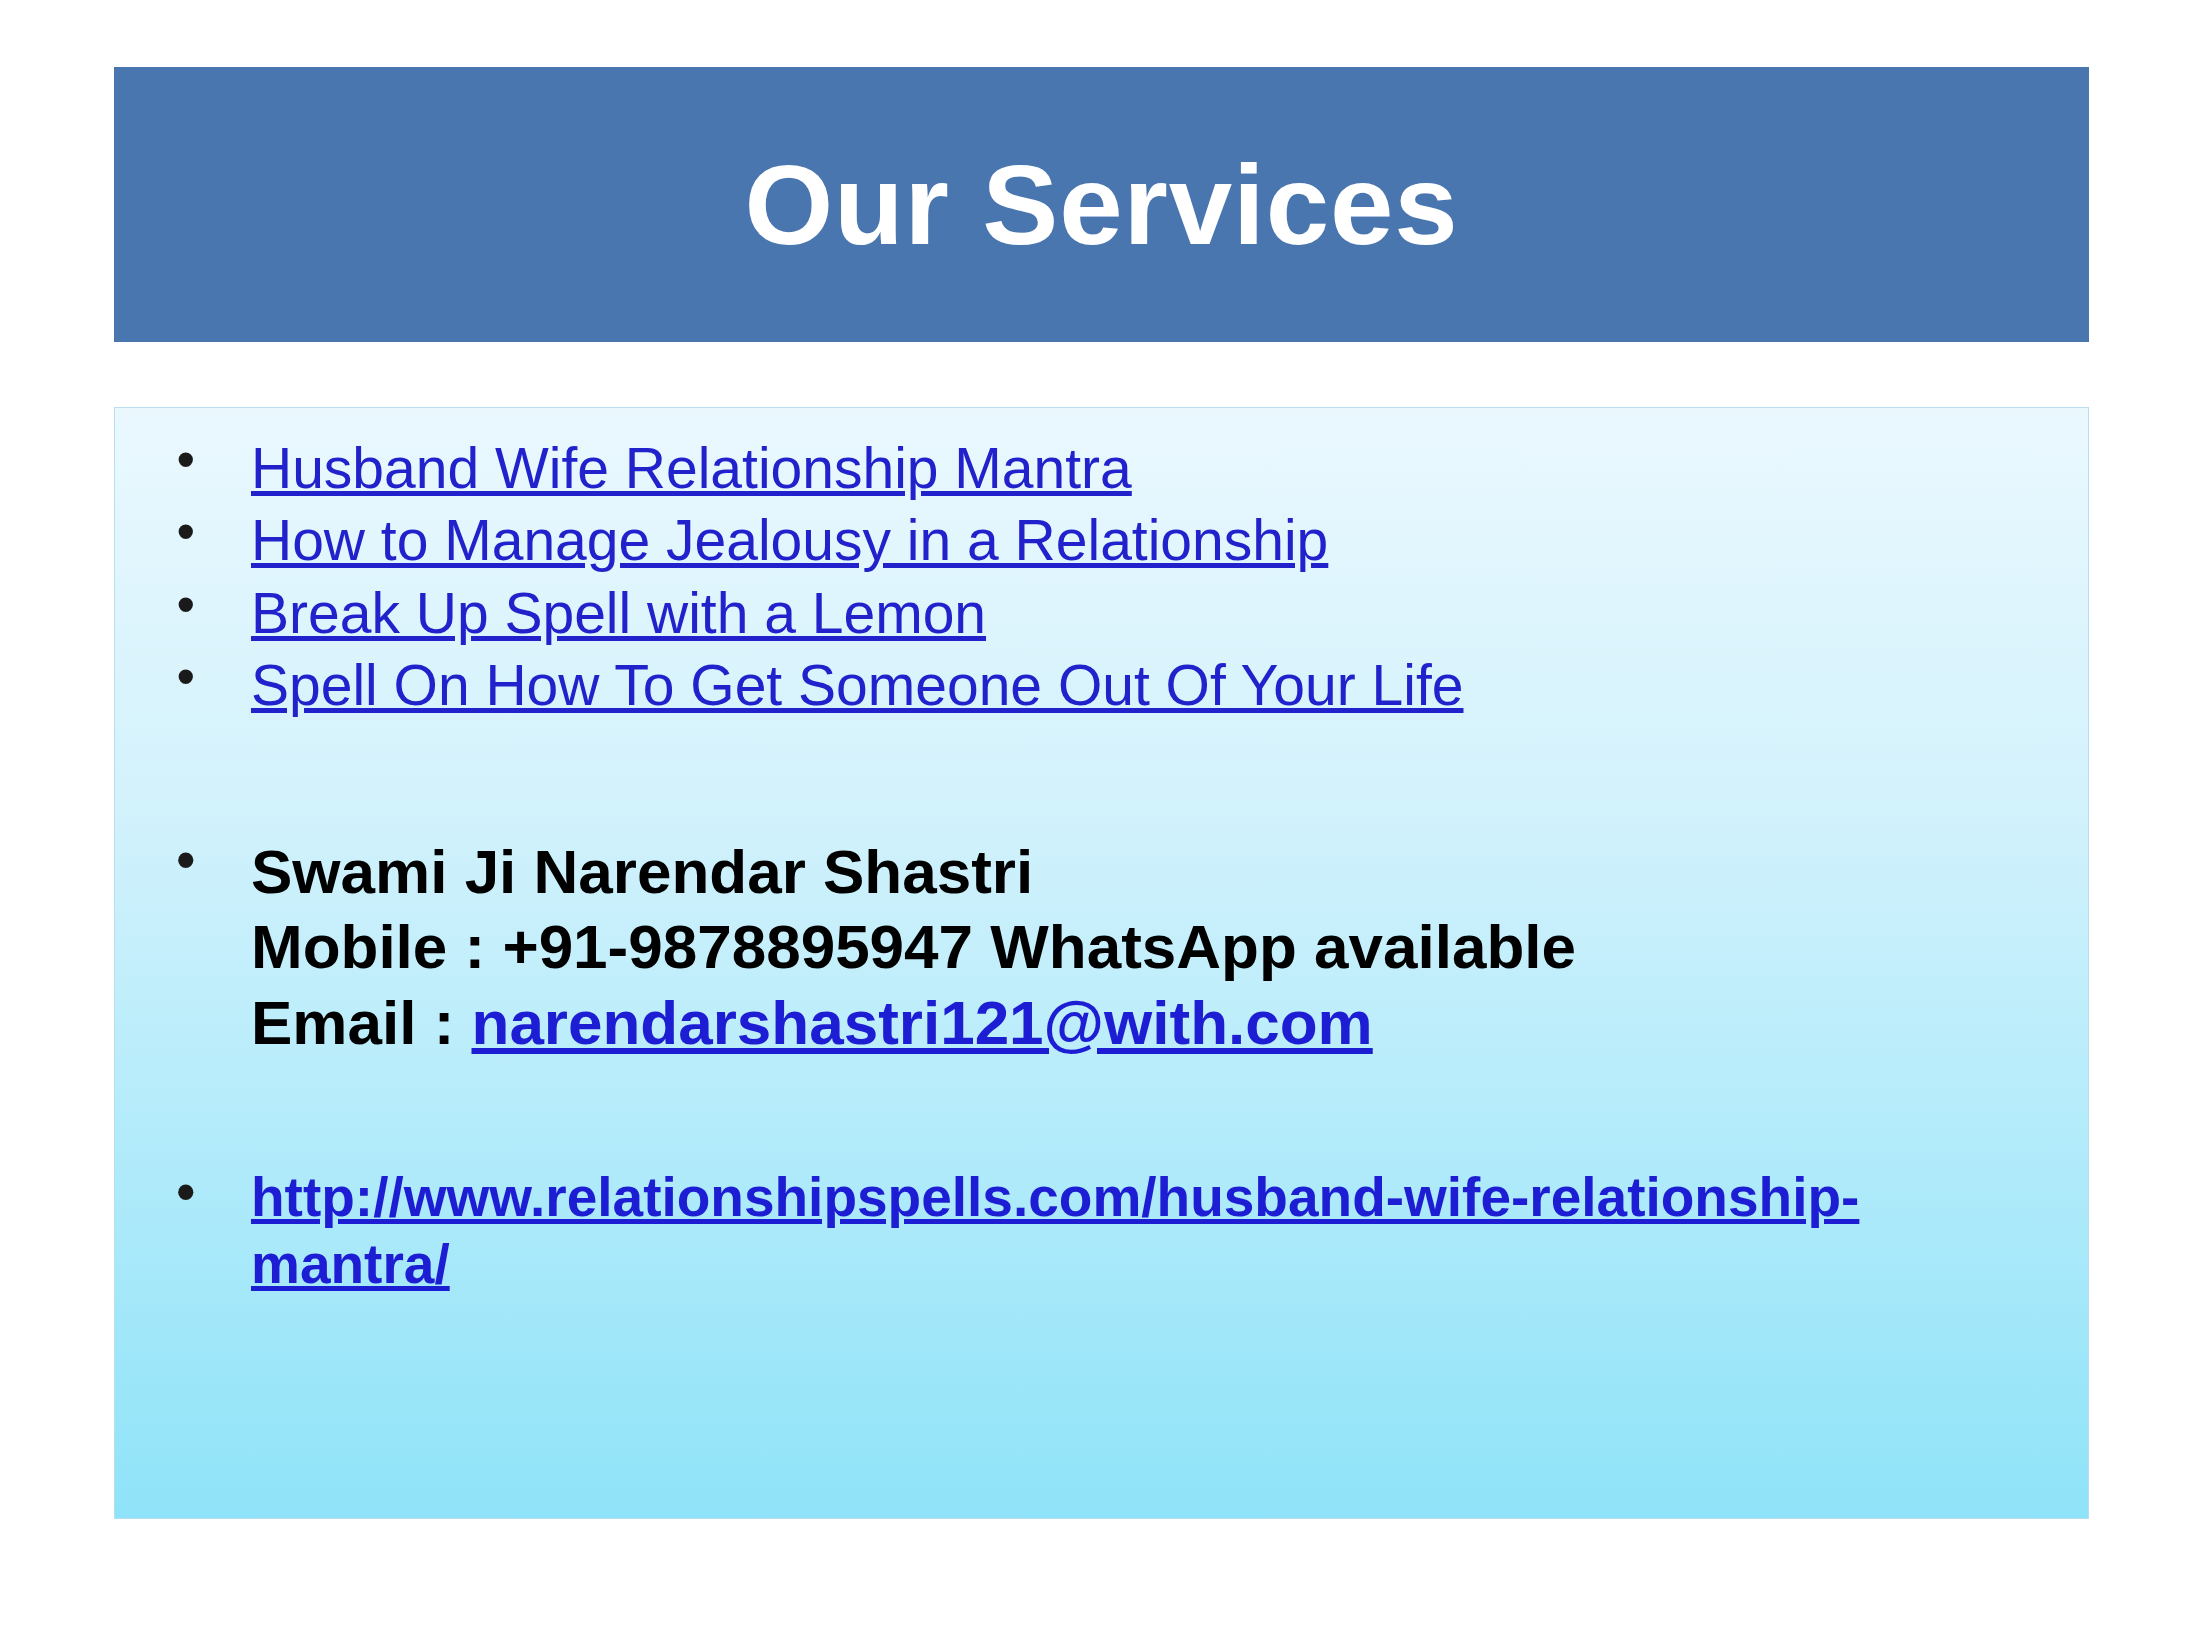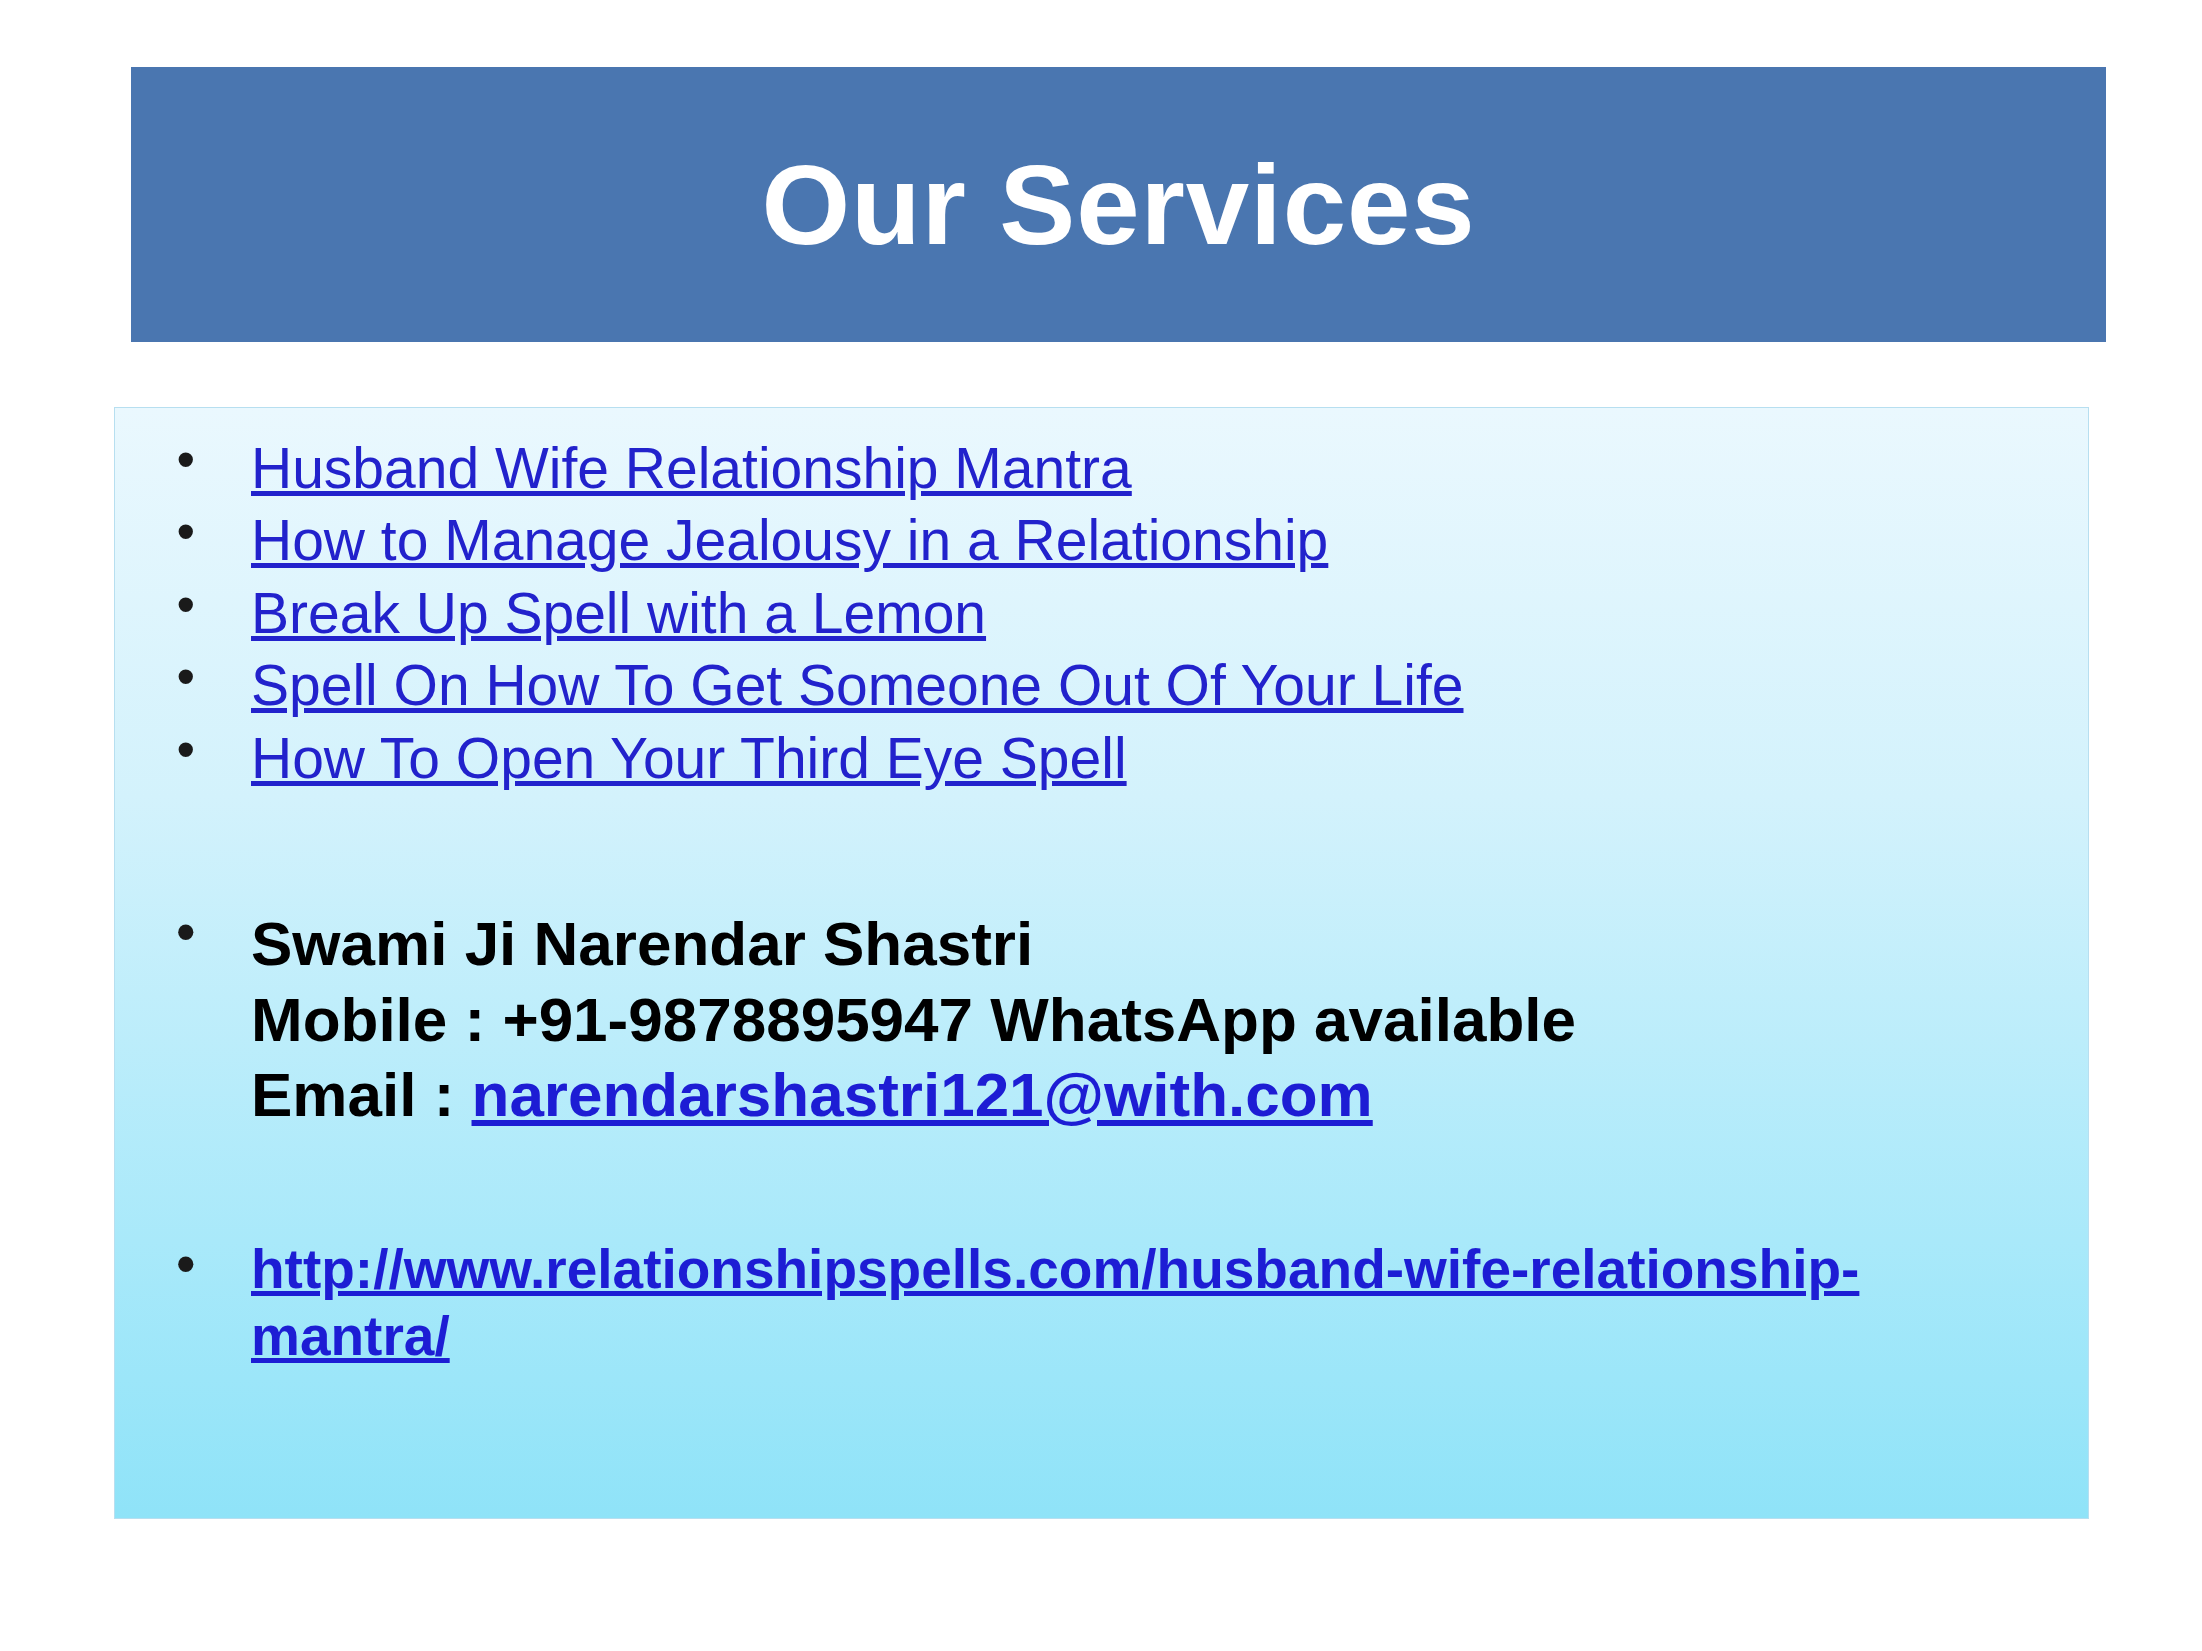--- a/index.html
+++ b/index.html
@@ -23,21 +23,20 @@
     position: absolute;
     left: 114px;
     top: 67px;
     width: 1975px;
     height: 275px;
     background: #4a76b0;
     display: flex;
     align-items: center;
     justify-content: center;
     box-sizing: border-box;
-    margin-left: 17px;
   }
   .title-text {
     color: #ffffff;
     font-size: 114px;
     font-weight: bold;
     letter-spacing: 0.9px;
     line-height: 1;
   }
   .body-box {
     position: absolute;
@@ -135,23 +134,20 @@
       </li>
       <li class="service-item">
         <span class="link">How to Manage Jealousy in a Relationship</span>
       </li>
       <li class="service-item">
         <span class="link">Break Up Spell with a Lemon</span>
       </li>
       <li class="service-item">
         <span class="link">Spell On How To Get Someone Out Of Your Life</span>
       </li>
-      <li class="service-item">
-        <span class="link">How To Open Your Third Eye Spell</span>
-      </li>
     </ul>
 
     <div class="spacer-block"></div>
 
     <ul class="bullets">
       <li class="contact-item">
         <span class="line">Swami Ji Narendar Shastri</span>
         <span class="line">Mobile : +91-9878895947 WhatsApp available</span>
         <span class="line"><span>Email : </span><span class="email-link">narendarshastri121@with.com</span></span>
       </li>

